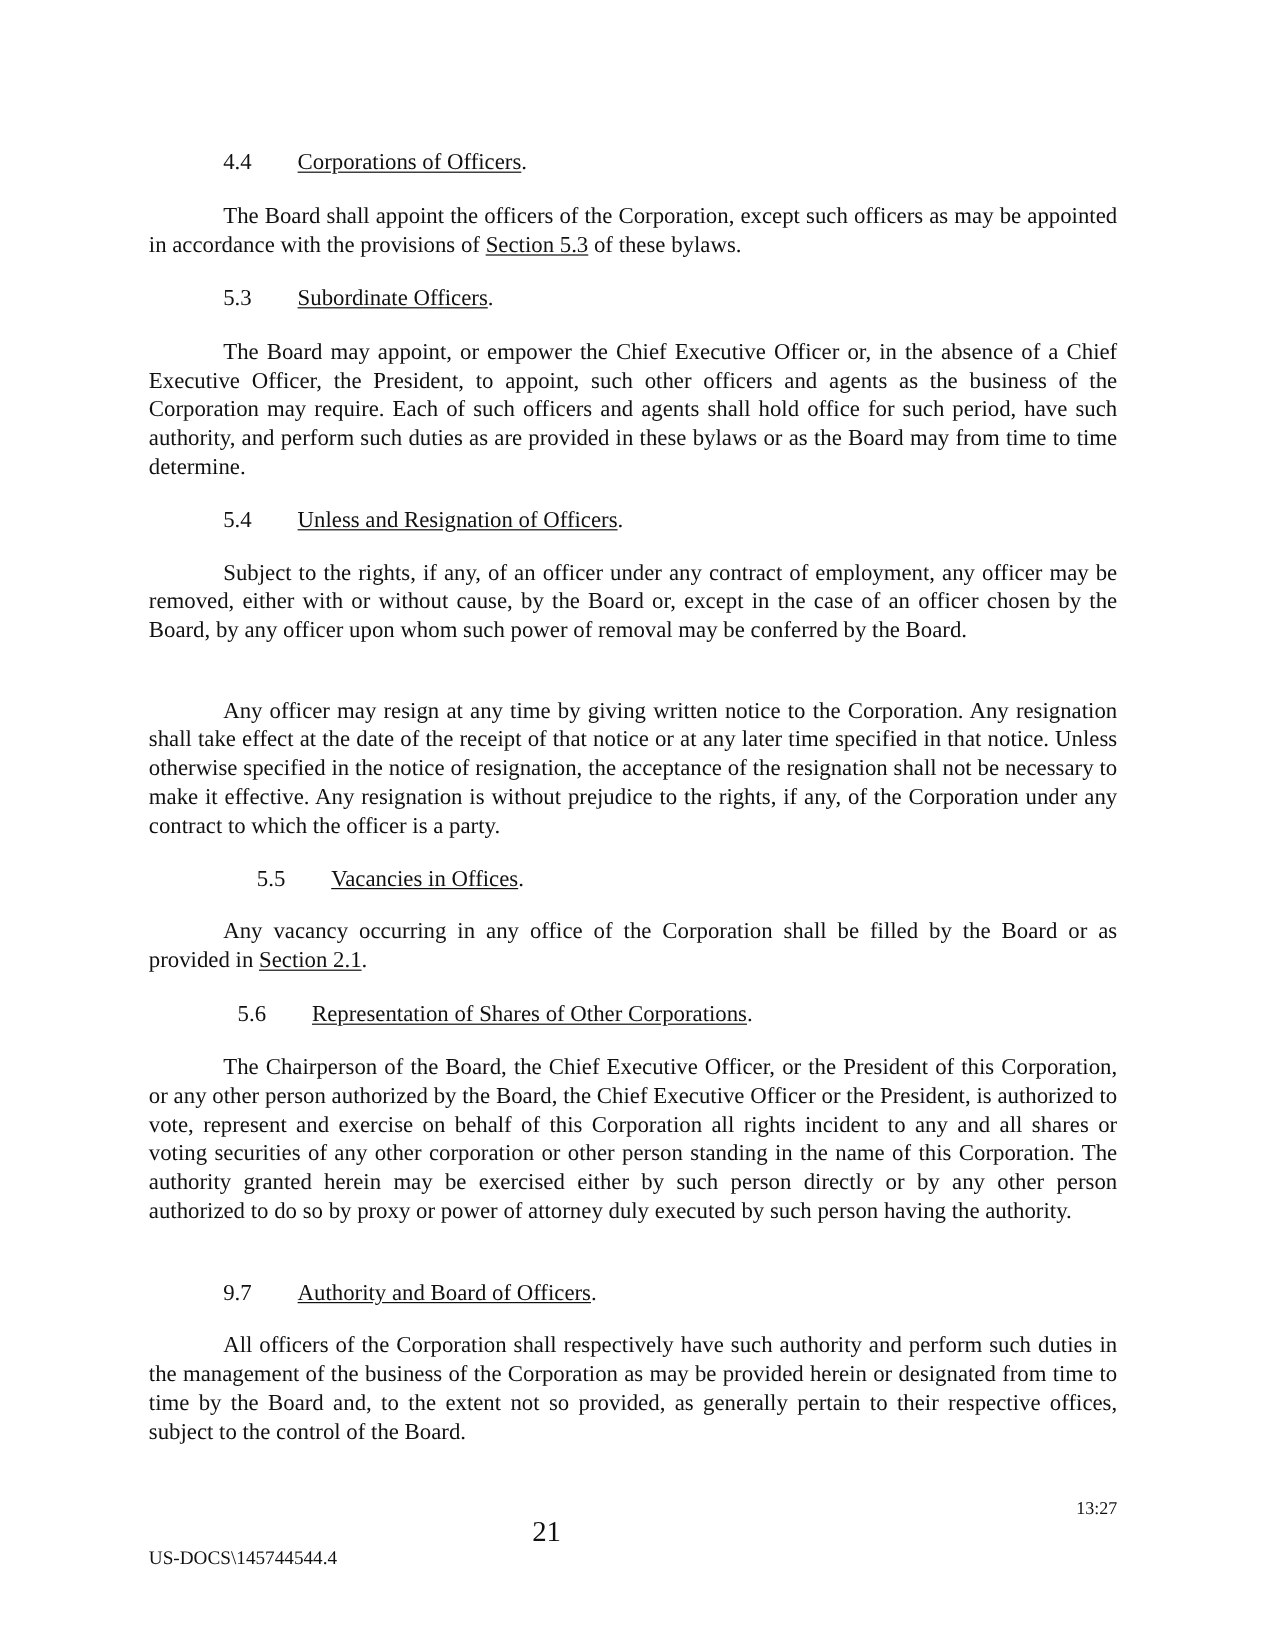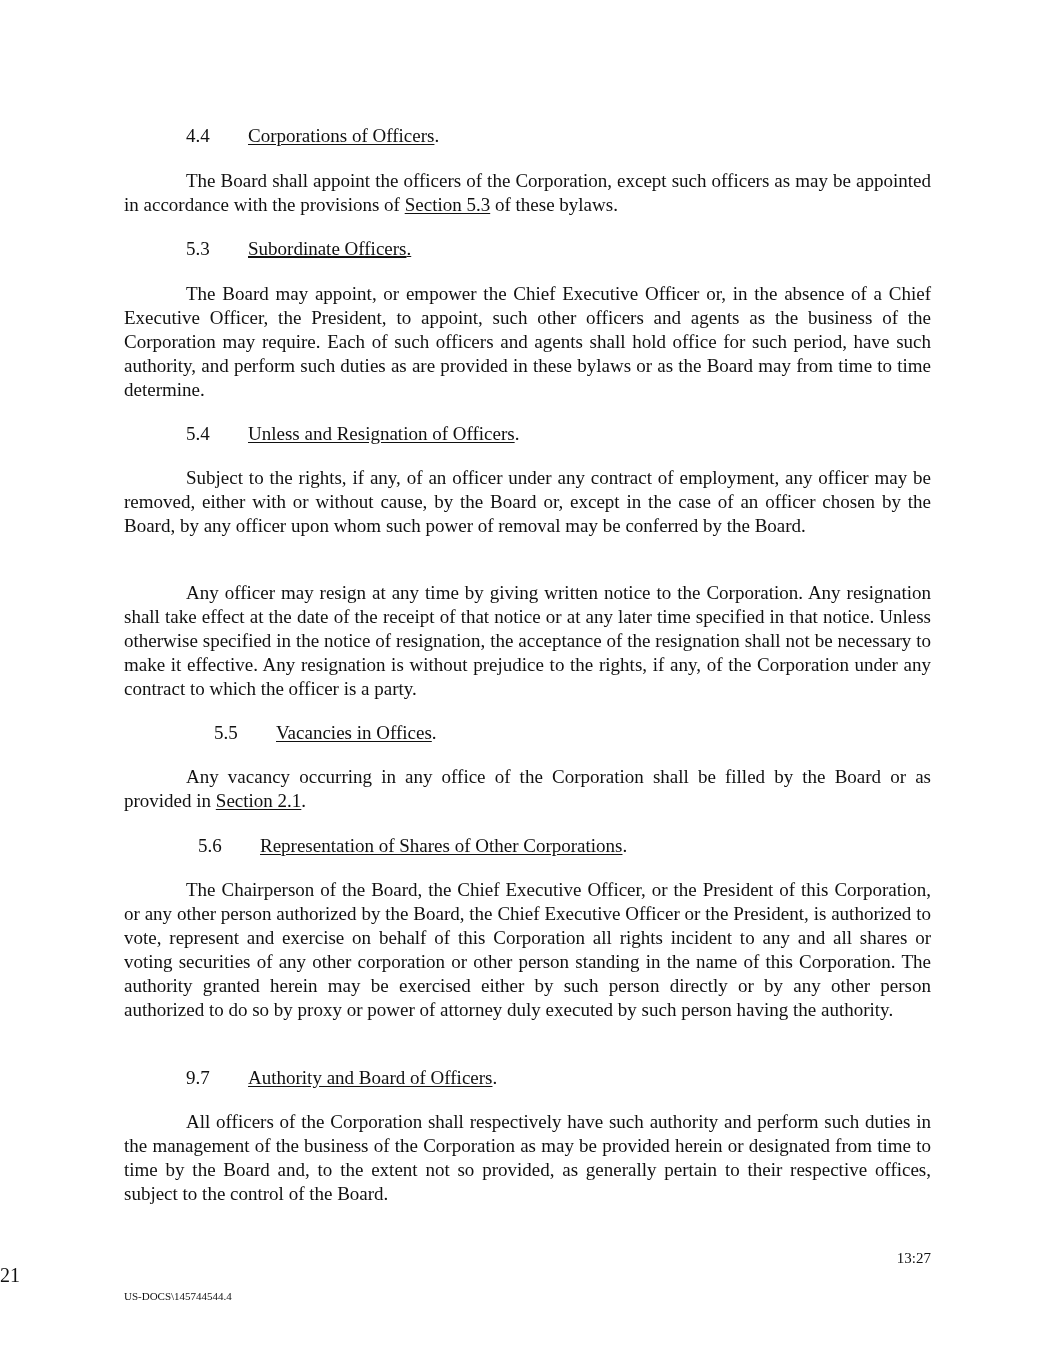--- a/index.html
+++ b/index.html
@@ -17,42 +17,42 @@
     }
     .heading .num { display: inline-block; width: 62px; }
     .heading .title { text-decoration: underline; text-underline-offset: 2px; }
     .para {
       position: absolute; left: 0; width: 807px;
       text-align: justify; text-indent: 62px;
     }
     .para .u { text-decoration: underline; text-underline-offset: 2px; }
     .page-number {
       position: absolute; left: 0; width: 911px; top: 1264px;
-      text-align: left; font-size: 20px;
+      text-align: center; font-size: 24px;
     }
     .footer-left {
-      position: absolute; left: 124px; top: 1290px; font-size: 11px;
+      position: absolute; left: 124px; top: 1290px; font-size: 16px;
     }
     .footer-right {
       position: absolute; right: 124px; top: 1250px; font-size: 15px;
     }
   </style>
 </head>
 <body>
 
 <div class="page">
 
   <div class="heading" style="top:124px;">
     <span class="num">4.4</span><span class="title">Corporations of Officers</span><span>.</span>
   </div>
   <div class="para" style="top:169px;">
     <span>The Board shall appoint the officers of the Corporation, except such officers as may be appointed in accordance with the provisions of </span><span class="u">Section 5.3</span><span> of these bylaws.</span>
   </div>
 
-  <div class="heading" style="top:237px;text-decoration:underline;">
+  <div class="heading" style="top:237px;">
     <span class="num">5.3</span><span class="title">Subordinate Officers</span><span>.</span>
   </div>
   <div class="para" style="top:282px;">The Board may appoint, or empower the Chief Executive Officer or, in the absence of a Chief Executive Officer, the President, to appoint, such other officers and agents as the business of the Corporation may require. Each of such officers and agents shall hold office for such period, have such authority, and perform such duties as are provided in these bylaws or as the Board may from time to time determine.</div>
 
   <div class="heading" style="top:422px;">
     <span class="num">5.4</span><span class="title">Unless and Resignation of Officers</span><span>.</span>
   </div>
   <div class="para" style="top:466px;">Subject to the rights, if any, of an officer under any contract of employment, any officer may be removed, either with or without cause, by the Board or, except in the case of an officer chosen by the Board, by any officer upon whom such power of removal may be conferred by the Board.</div>
   <div class="para" style="top:581px;">Any officer may resign at any time by giving written notice to the Corporation. Any resignation shall take effect at the date of the receipt of that notice or at any later time specified in that notice. Unless otherwise specified in the notice of resignation, the acceptance of the resignation shall not be necessary to make it effective. Any resignation is without prejudice to the rights, if any, of the Corporation under any contract to which the officer is a party.</div>
 

